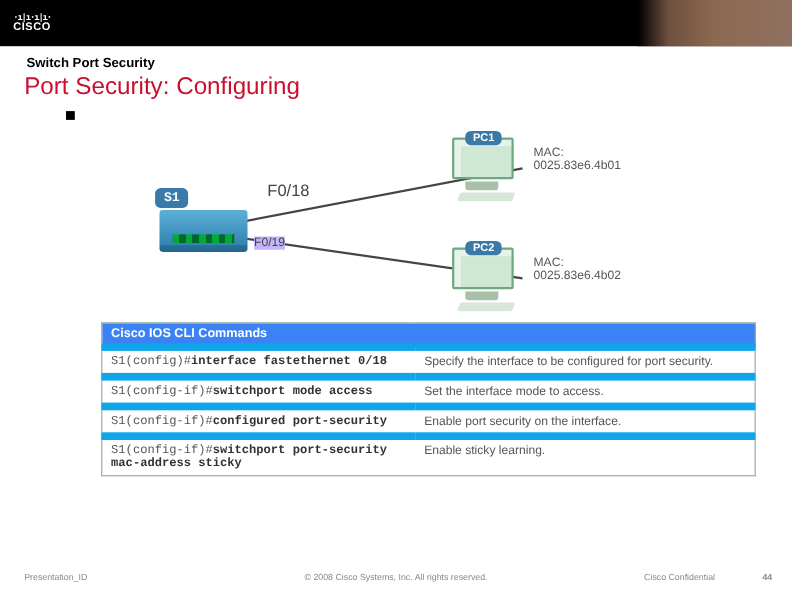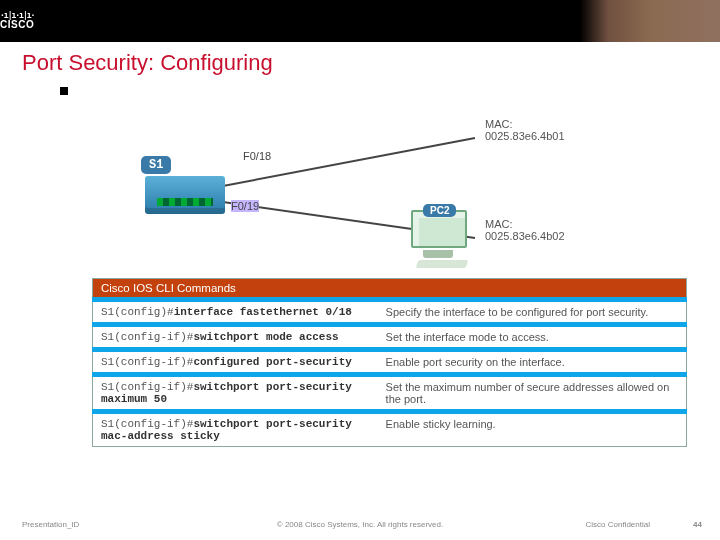--- a/index.html
+++ b/index.html
@@ -18,20 +18,21 @@
     width: 100%;
     display: flex;
     align-items: center;
     position: relative;
   }
   .logo {
     color: #fff;
     font-size: 10px;
     font-weight: bold;
     letter-spacing: 0.5px;
+    margin-left: 12px;
     line-height: 1;
   }
   .logo-bars { font-family: monospace; font-size: 8px; letter-spacing: -1px; }
   .banner-photo {
     position: absolute;
     right: 0; top: 0; bottom: 0;
     width: 140px;
     background: linear-gradient(90deg, #000 0%, #705040 20%, #8a6a50 50%, #907060 100%);
   }
   .content { padding: 8px 22px 0 22px; }
@@ -56,21 +57,21 @@
   .switch::after{
     content:"";
     position:absolute; left:12px; top:22px; width:56px; height:8px;
     background:repeating-linear-gradient(90deg,#0a3,#0a3 6px,#063 6px,#063 12px);
   }
   .s1-badge {
     position:absolute; left:16px; top:46px;
     background:#3a7aa8; color:#fff; font-size:12px; font-weight:bold;
     padding:2px 8px; border-radius:5px;font-family:Liberation Mono, monospace;
   }
-  .port-a { position:absolute; left:118px; top:40px; font-size:11px; color:#444;}
+  .port-a { position:absolute; left:118px; top:40px; font-size:15px; color:#444;}
   .port-b { position:absolute; left:106px; top:90px; font-size:11px; color:#444; background:#c4b5fd;}
   .pc {
     position:absolute; width:70px; height:56px;
   }
   .pc .mon {
     width:52px; height:34px; background:#cfe8d4; border:2px solid #6fa77f; border-radius:2px;
     margin-left:6px;
     box-shadow: inset 6px 6px 0 #e6f3e9;
   }
   .pc .base { width:30px; height:8px; background:#a8bfa8; margin:2px 0 0 18px; border-radius:0 0 3px 3px;}
@@ -86,29 +87,29 @@
   .mac2 { position:absolute; right:0; top:108px; font-size:11px; color:#555; text-align:left; width:110px;}
   svg.links { position:absolute; left:0; top:0; width:100%; height:100%; pointer-events:none;}
   .cmd-table {
     width: 595px;
     margin: 0 0 0 70px;
     border: 1px solid #8aa89b;
     border-collapse: collapse;
     font-size: 11px;
   }
   .cmd-table th {
-    background: #c2410c;
+    background: #3b82f6;
     color: #fff;
     text-align: left;
     padding: 3px 8px;
-    font-weight: normal;
+    font-weight: bold;
     font-size: 11.5px;
   }
   .cmd-table td {
-    border-top: 5px solid #0ea5e9;
+    border-top: 7px solid #0ea5e9;
     padding: 4px 8px;
     color: #555;
     vertical-align: top;
   }
   .cmd-table td.c { font-family: "Courier New", monospace; color:#555; width: 48%; }
   .cmd-table td.c .prompt{ color:#555;}
   .cmd-table td.c b{ font-weight:bold; color:#333;}
   .footer {
     position:absolute;
     bottom:6px; left:0; right:0;
@@ -126,35 +127,42 @@
 
 <div class="banner">
   <div class="logo">
     <div class="logo-bars">·ı|ı·ı|ı·</div>
     <div>CISCO</div>
   </div>
   <div class="banner-photo"></div>
 </div>
 
 <div class="content">
+  <p class="eyebrow">Switch Port Security</p>
   <h1 class="title">Port Security: Configuring</h1>
   <div class="bullet-row">
     <span class="bullet-sq"></span>
   </div>
 
   <div class="diagram">
     <svg class="links">
       <line x1="98" y1="76" x2="350" y2="28" stroke="#444" stroke-width="2"></line>
       <line x1="98" y1="92" x2="350" y2="128" stroke="#444" stroke-width="2"></line>
     </svg>
     <div class="s1-badge">S1</div>
     <div class="switch"></div>
     <div class="port-a">F0/18</div>
     <div class="port-b">F0/19</div>
 
+    <div class="pc pc1">
+      <div class="pc-badge">PC1</div>
+      <div class="mon"></div>
+        <div class="base"></div>
+        <div class="kb"></div>
+    </div>
     <div class="pc pc2">
       <div class="pc-badge">PC2</div>
       <div class="mon"></div>
         <div class="base"></div>
         <div class="kb"></div>
     </div>
     <div class="mac1">
       <span>MAC:</span><br><span>0025.83e6.4b01</span>
     </div>
     <div class="mac2">
@@ -173,24 +181,20 @@
         <td class="c"><span class="prompt">S1(config)#</span><b>interface fastethernet 0/18</b></td>
         <td>Specify the interface to be configured for port security.</td>
       </tr>
       <tr>
         <td class="c"><span class="prompt">S1(config-if)#</span><b>switchport mode access</b></td>
         <td>Set the interface mode to access.</td>
       </tr>
       <tr>
         <td class="c"><span class="prompt">S1(config-if)#</span><b>configured port-security</b></td>
         <td>Enable port security on the interface.</td>
-      </tr>
-      <tr>
-        <td class="c"><span class="prompt">S1(config-if)#</span><b>switchport port-security maximum 50</b></td>
-        <td>Set the maximum number of secure addresses allowed on the port.</td>
       </tr>
       <tr>
         <td class="c"><span class="prompt">S1(config-if)#</span><b>switchport port-security mac-address sticky</b></td>
         <td>Enable sticky learning.</td>
       </tr>
     </tbody>
   </table>
 </div>
 
 <div class="footer">

